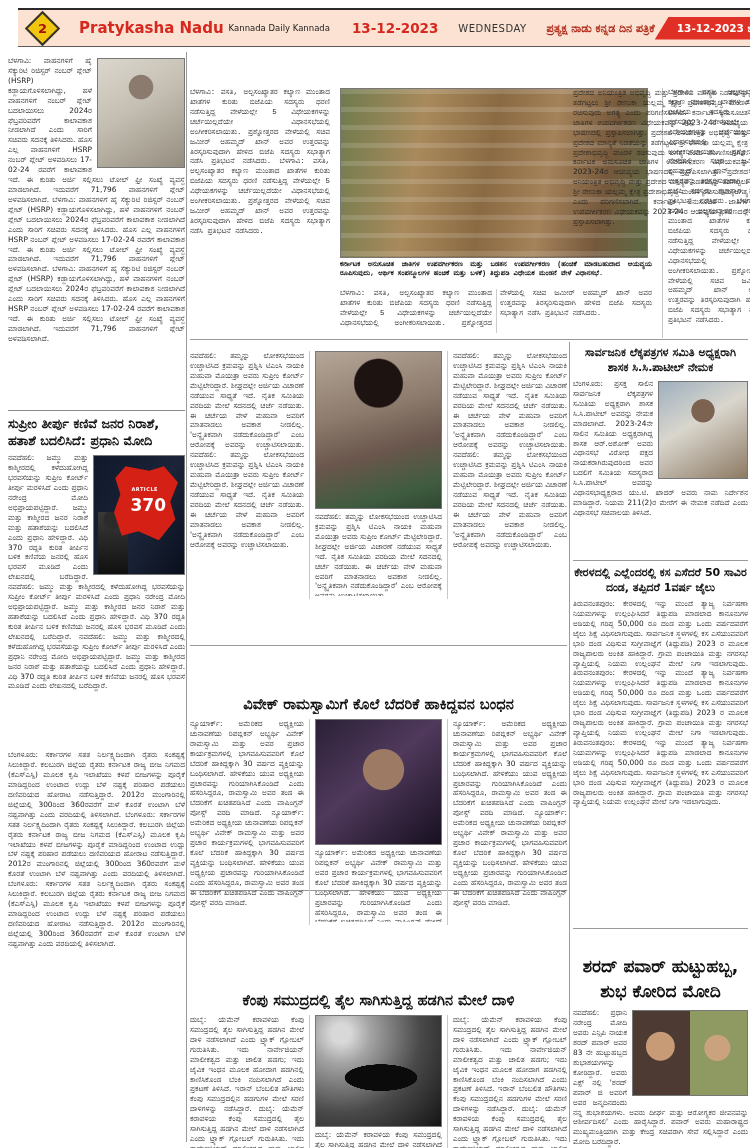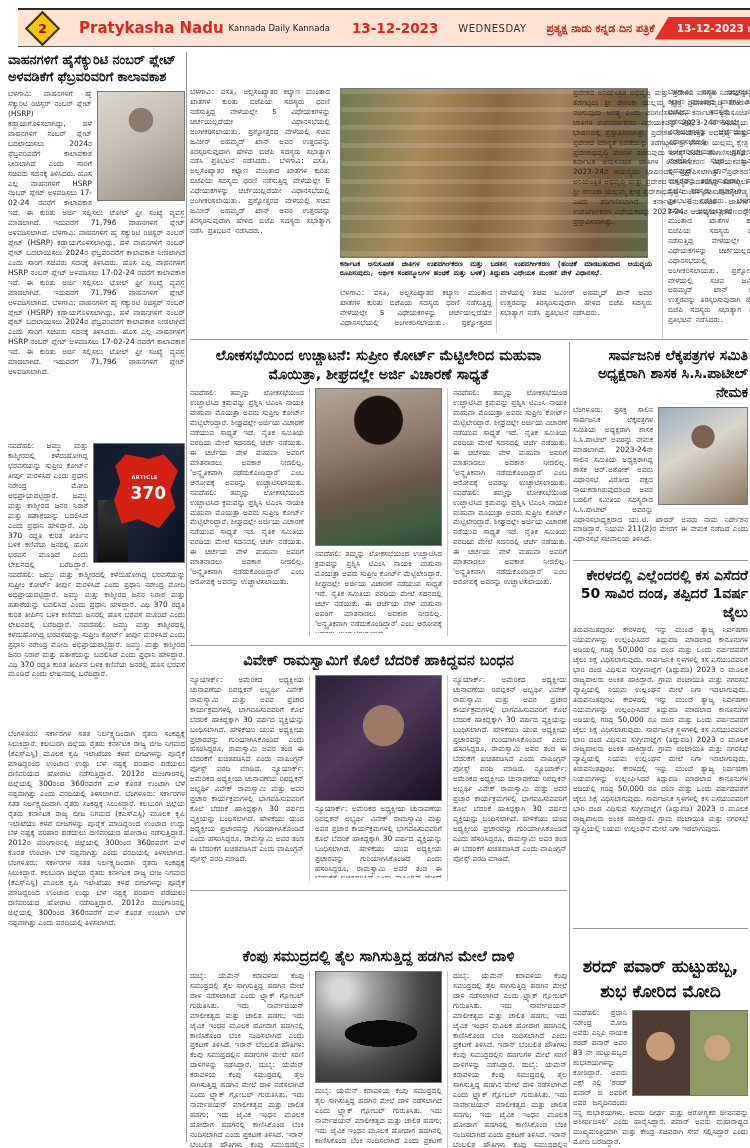--- a/index.html
+++ b/index.html
@@ -52,38 +52,38 @@
   .main-center{width:312px;flex:0 0 auto;}
   .main-colB{width:100px;flex:0 0 auto;border-left:1px solid #c4c4c4;padding-left:5px;box-sizing:border-box;}
   .assembly-photo{width:308px;height:170px;
      background:repeating-linear-gradient(180deg,rgba(255,255,255,.14) 0 5px,rgba(0,0,0,0) 5px 18px),
                 linear-gradient(100deg,#6f7b4e 0%,#a98a5c 26%,#8a6a42 48%,#a4825a 66%,#75583b 84%,#5c6a45 100%);}
   .caption{font-size:6.8px;font-weight:bold;line-height:1.3;text-align:justify;margin-top:2px;height:27px;overflow:hidden;color:#111;}
   .under-photo{margin-top:2px;height:44px;overflow:hidden;column-count:2;column-gap:8px;column-rule:1px solid #ccc;}
   
   .mid-art{position:absolute;left:190px;width:377px;}
   .hl-mid{font-size:14.2px;line-height:1.32;text-align:center;}
-  .hl-mid-sm{font-size:14.6px;line-height:1.3;text-align:center;white-space:nowrap;overflow:hidden;}
+  .hl-mid-sm{font-size:14.6px;line-height:1.3;text-align:center;white-space:nowrap;overflow:hidden;margin-top:44px;}
   .tri-cols{display:flex;gap:5px;margin-top:5px;}
   .tri-cols .c{flex:1 1 0;min-width:0;}
   .tri-cols .c + .c{border-left:1px solid #c8c8c8;padding-left:5px;}
   .mid-photo-col{flex:0 0 127px !important;}
   .mahua-photo{width:127px;height:158px;
      background:radial-gradient(circle at 50% 20%,#1d1412 0 17%,rgba(0,0,0,0) 18%),
                 linear-gradient(165deg,#b4a698 0%,#8d7b6d 38%,#6a564c 62%,#3f5c40 86%,#2f4732 100%);}
   .vivek-photo{width:127px;height:126px;
      background:radial-gradient(circle at 54% 40%,#9c7a63 0 20%,rgba(0,0,0,0) 21%),
                 linear-gradient(140deg,#2a2036 0%,#50395c 45%,#171020 100%);}
   .ship-photo{width:127px;height:112px;
      background:radial-gradient(ellipse 48% 20% at 52% 56%,#0b0b0b 0 60%,rgba(0,0,0,0) 61%),
                 radial-gradient(circle at 20% 16%,#d8d8d8 0 7%,#a3a3a3 22%,#4a4a4a 58%,#151515 100%);}
   .under-mid{margin-top:3px;}
   
   .right-col-block{position:absolute;left:573px;width:175px;}
-  .hl-right{font-size:14px;line-height:1.32;text-align:right;}
+  .hl-right{font-size:11px;line-height:1.32;text-align:center;}
   .hl-right-lg{font-size:17px;line-height:1.45;text-align:center;}
   .patil-photo{width:90px;height:98px;
      background:radial-gradient(circle at 50% 30%,#7c6250 0 14%,rgba(0,0,0,0) 15%),
                 linear-gradient(150deg,#9fb0bf 0%,#d9d6cd 42%,#8d7a64 100%);}
   .pawar-modi-photo{width:116px;height:86px;
      background:radial-gradient(circle at 24% 42%,#c79b76 0 14%,rgba(0,0,0,0) 15%),
                 radial-gradient(circle at 74% 44%,#caa27e 0 13%,rgba(0,0,0,0) 14%),
                 linear-gradient(90deg,#4c3a33 0 50%,#8f9a62 50% 100%);}
 </style>
 </head>
@@ -107,37 +107,37 @@
 
   <div class="vrule" style="left:186px;top:52px;width:1px;height:1090px;"></div>
   <div class="vrule" style="left:569px;top:342px;width:1px;height:800px;"></div>
   <div class="hrule" style="left:190px;top:339px;width:558px;height:1px;"></div>
   <div class="hrule" style="left:190px;top:645px;width:377px;height:1px;"></div>
   <div class="hrule" style="left:190px;top:890px;width:377px;height:1px;"></div>
   <div class="hrule" style="left:573px;top:560px;width:175px;height:1px;"></div>
   <div class="hrule" style="left:573px;top:928px;width:175px;height:1px;"></div>
 
   <div class="left-col">
-    <h2 class="hl-left">ವಾಹನಗಳಿಗೆ ಹೈಸೆಕ್ಯುರಿಟಿ ನಂಬರ್ ಪ್ಲೇಟ್ ಅಳವಡಿಕೆಗೆ ಫೆಬ್ರವರಿವರಿಗೆ ಕಾಲಾವಕಾಶ</h2>
     <div class="body-text" style="height:348px;margin-top:4px;">
       <div class="photo float-r minister-photo"></div>
       <span>ಬೆಳಗಾವಿ: ವಾಹನಗಳಿಗೆ ಹೈ ಸೆಕ್ಯುರಿಟಿ ರಿಜಿಸ್ಟರ್ ನಂಬರ್ ಪ್ಲೇಟ್ (HSRP) ಕಡ್ಡಾಯಗೊಳಿಸಲಾಗಿದ್ದು, ಹಳೆ ವಾಹನಗಳಿಗೆ ನಂಬರ್ ಪ್ಲೇಟ್ ಬದಲಾಯಿಸಲು 2024ರ ಫೆಬ್ರವರಿವರೆಗೆ ಕಾಲಾವಕಾಶ ನೀಡಲಾಗಿದೆ ಎಂದು ಸಾರಿಗೆ ಸಚಿವರು ಸದನಕ್ಕೆ ತಿಳಿಸಿದರು. ಹೊಸ ಎಲ್ಲ ವಾಹನಗಳಿಗೆ HSRP ನಂಬರ್ ಪ್ಲೇಟ್ ಅಳವಡಿಸಲು 17-02-24 ರವರೆಗೆ ಕಾಲಾವಕಾಶ ಇದೆ. ಈ ಕುರಿತು ಅರ್ಜಿ ಸಲ್ಲಿಸಲು ಟೋಲ್ ಫ್ರೀ ಸಂಖ್ಯೆ ವ್ಯವಸ್ಥೆ ಮಾಡಲಾಗಿದೆ. ಇದುವರೆಗೆ 71,796 ವಾಹನಗಳಿಗೆ ಪ್ಲೇಟ್ ಅಳವಡಿಸಲಾಗಿದೆ. ಬೆಳಗಾವಿ: ವಾಹನಗಳಿಗೆ ಹೈ ಸೆಕ್ಯುರಿಟಿ ರಿಜಿಸ್ಟರ್ ನಂಬರ್ ಪ್ಲೇಟ್ (HSRP) ಕಡ್ಡಾಯಗೊಳಿಸಲಾಗಿದ್ದು, ಹಳೆ ವಾಹನಗಳಿಗೆ ನಂಬರ್ ಪ್ಲೇಟ್ ಬದಲಾಯಿಸಲು 2024ರ ಫೆಬ್ರವರಿವರೆಗೆ ಕಾಲಾವಕಾಶ ನೀಡಲಾಗಿದೆ ಎಂದು ಸಾರಿಗೆ ಸಚಿವರು ಸದನಕ್ಕೆ ತಿಳಿಸಿದರು. ಹೊಸ ಎಲ್ಲ ವಾಹನಗಳಿಗೆ HSRP ನಂಬರ್ ಪ್ಲೇಟ್ ಅಳವಡಿಸಲು 17-02-24 ರವರೆಗೆ ಕಾಲಾವಕಾಶ ಇದೆ. ಈ ಕುರಿತು ಅರ್ಜಿ ಸಲ್ಲಿಸಲು ಟೋಲ್ ಫ್ರೀ ಸಂಖ್ಯೆ ವ್ಯವಸ್ಥೆ ಮಾಡಲಾಗಿದೆ. ಇದುವರೆಗೆ 71,796 ವಾಹನಗಳಿಗೆ ಪ್ಲೇಟ್ ಅಳವಡಿಸಲಾಗಿದೆ. ಬೆಳಗಾವಿ: ವಾಹನಗಳಿಗೆ ಹೈ ಸೆಕ್ಯುರಿಟಿ ರಿಜಿಸ್ಟರ್ ನಂಬರ್ ಪ್ಲೇಟ್ (HSRP) ಕಡ್ಡಾಯಗೊಳಿಸಲಾಗಿದ್ದು, ಹಳೆ ವಾಹನಗಳಿಗೆ ನಂಬರ್ ಪ್ಲೇಟ್ ಬದಲಾಯಿಸಲು 2024ರ ಫೆಬ್ರವರಿವರೆಗೆ ಕಾಲಾವಕಾಶ ನೀಡಲಾಗಿದೆ ಎಂದು ಸಾರಿಗೆ ಸಚಿವರು ಸದನಕ್ಕೆ ತಿಳಿಸಿದರು. ಹೊಸ ಎಲ್ಲ ವಾಹನಗಳಿಗೆ HSRP ನಂಬರ್ ಪ್ಲೇಟ್ ಅಳವಡಿಸಲು 17-02-24 ರವರೆಗೆ ಕಾಲಾವಕಾಶ ಇದೆ. ಈ ಕುರಿತು ಅರ್ಜಿ ಸಲ್ಲಿಸಲು ಟೋಲ್ ಫ್ರೀ ಸಂಖ್ಯೆ ವ್ಯವಸ್ಥೆ ಮಾಡಲಾಗಿದೆ. ಇದುವರೆಗೆ 71,796 ವಾಹನಗಳಿಗೆ ಪ್ಲೇಟ್ ಅಳವಡಿಸಲಾಗಿದೆ.</span>
     </div>
 
+    <h2 class="hl-left sep-top">ಸುಪ್ರೀಂ ತೀರ್ಪು ಕಣಿವೆ ಜನರ ನಿರಾಶೆ, ಹತಾಶೆ ಬದಲಿಸಿದೆ: ಪ್ರಧಾನಿ ಮೋದಿ</h2>
     <div class="body-text" style="height:288px;margin-top:4px;">
       <div class="photo float-r a370">
         <div class="figure"></div>
         <div class="map"></div>
         <div class="lbl-a">ARTICLE</div>
         <div class="lbl-n">370</div>
       </div>
       <span>ನವದೆಹಲಿ: ಜಮ್ಮು ಮತ್ತು ಕಾಶ್ಮೀರದಲ್ಲಿ ಕಳೆದುಹೋಗಿದ್ದ ಭರವಸೆಯನ್ನು ಸುಪ್ರೀಂ ಕೋರ್ಟ್ ತೀರ್ಪು ಮರಳಿಸಿದೆ ಎಂದು ಪ್ರಧಾನಿ ನರೇಂದ್ರ ಮೋದಿ ಅಭಿಪ್ರಾಯಪಟ್ಟಿದ್ದಾರೆ. ಜಮ್ಮು ಮತ್ತು ಕಾಶ್ಮೀರದ ಜನರ ನಿರಾಶೆ ಮತ್ತು ಹತಾಶೆಯನ್ನು ಬದಲಿಸಿದೆ ಎಂದು ಪ್ರಧಾನಿ ಹೇಳಿದ್ದಾರೆ. ವಿಧಿ 370 ರದ್ದತಿ ಕುರಿತ ತೀರ್ಪಿನ ಬಳಿಕ ಕಣಿವೆಯ ಜನರಲ್ಲಿ ಹೊಸ ಭರವಸೆ ಮೂಡಿದೆ ಎಂದು ಲೇಖನದಲ್ಲಿ ಬರೆದಿದ್ದಾರೆ. ನವದೆಹಲಿ: ಜಮ್ಮು ಮತ್ತು ಕಾಶ್ಮೀರದಲ್ಲಿ ಕಳೆದುಹೋಗಿದ್ದ ಭರವಸೆಯನ್ನು ಸುಪ್ರೀಂ ಕೋರ್ಟ್ ತೀರ್ಪು ಮರಳಿಸಿದೆ ಎಂದು ಪ್ರಧಾನಿ ನರೇಂದ್ರ ಮೋದಿ ಅಭಿಪ್ರಾಯಪಟ್ಟಿದ್ದಾರೆ. ಜಮ್ಮು ಮತ್ತು ಕಾಶ್ಮೀರದ ಜನರ ನಿರಾಶೆ ಮತ್ತು ಹತಾಶೆಯನ್ನು ಬದಲಿಸಿದೆ ಎಂದು ಪ್ರಧಾನಿ ಹೇಳಿದ್ದಾರೆ. ವಿಧಿ 370 ರದ್ದತಿ ಕುರಿತ ತೀರ್ಪಿನ ಬಳಿಕ ಕಣಿವೆಯ ಜನರಲ್ಲಿ ಹೊಸ ಭರವಸೆ ಮೂಡಿದೆ ಎಂದು ಲೇಖನದಲ್ಲಿ ಬರೆದಿದ್ದಾರೆ. ನವದೆಹಲಿ: ಜಮ್ಮು ಮತ್ತು ಕಾಶ್ಮೀರದಲ್ಲಿ ಕಳೆದುಹೋಗಿದ್ದ ಭರವಸೆಯನ್ನು ಸುಪ್ರೀಂ ಕೋರ್ಟ್ ತೀರ್ಪು ಮರಳಿಸಿದೆ ಎಂದು ಪ್ರಧಾನಿ ನರೇಂದ್ರ ಮೋದಿ ಅಭಿಪ್ರಾಯಪಟ್ಟಿದ್ದಾರೆ. ಜಮ್ಮು ಮತ್ತು ಕಾಶ್ಮೀರದ ಜನರ ನಿರಾಶೆ ಮತ್ತು ಹತಾಶೆಯನ್ನು ಬದಲಿಸಿದೆ ಎಂದು ಪ್ರಧಾನಿ ಹೇಳಿದ್ದಾರೆ. ವಿಧಿ 370 ರದ್ದತಿ ಕುರಿತ ತೀರ್ಪಿನ ಬಳಿಕ ಕಣಿವೆಯ ಜನರಲ್ಲಿ ಹೊಸ ಭರವಸೆ ಮೂಡಿದೆ ಎಂದು ಲೇಖನದಲ್ಲಿ ಬರೆದಿದ್ದಾರೆ.</span>
     </div>
 
-    <div class="body-text" style="height:322px;margin-top:0;">
+    <div class="body-text" style="height:322px;margin-top:9px;">
       <span>ಬೆಂಗಳೂರು: ಸರ್ಕಾರಗಳ ಸತತ ನಿರ್ಲಕ್ಷ್ಯದಿಂದಾಗಿ ರೈತರು ಸಂಕಷ್ಟಕ್ಕೆ ಸಿಲುಕಿದ್ದಾರೆ. ಕಲಬುರಗಿ ಜಿಲ್ಲೆಯ ರೈತರು ಕರ್ನಾಟಕ ರಾಜ್ಯ ಬೀಜ ನಿಗಮದ (ಕೆಎಸ್ಎಸ್ಸಿ) ಮೂಲಕ ಕೃಷಿ ಇಲಾಖೆಯು ಕಳಪೆ ಬೀಜಗಳನ್ನು ಪೂರೈಕೆ ಮಾಡಿದ್ದರಿಂದ ಉಂಟಾದ ಉದ್ದು ಬೆಳೆ ನಷ್ಟಕ್ಕೆ ಪರಿಹಾರ ಪಡೆಯಲು ದಣಿವರಿಯದ ಹೋರಾಟ ನಡೆಸುತ್ತಿದ್ದಾರೆ. 2012ರ ಮುಂಗಾರಿನಲ್ಲಿ ಜಿಲ್ಲೆಯಲ್ಲಿ 300ರಿಂದ 360ರವರೆಗೆ ಮಳೆ ಕೊರತೆ ಉಂಟಾಗಿ ಬೆಳೆ ನಷ್ಟವಾಗಿತ್ತು ಎಂದು ವರದಿಯಲ್ಲಿ ತಿಳಿಸಲಾಗಿದೆ. ಬೆಂಗಳೂರು: ಸರ್ಕಾರಗಳ ಸತತ ನಿರ್ಲಕ್ಷ್ಯದಿಂದಾಗಿ ರೈತರು ಸಂಕಷ್ಟಕ್ಕೆ ಸಿಲುಕಿದ್ದಾರೆ. ಕಲಬುರಗಿ ಜಿಲ್ಲೆಯ ರೈತರು ಕರ್ನಾಟಕ ರಾಜ್ಯ ಬೀಜ ನಿಗಮದ (ಕೆಎಸ್ಎಸ್ಸಿ) ಮೂಲಕ ಕೃಷಿ ಇಲಾಖೆಯು ಕಳಪೆ ಬೀಜಗಳನ್ನು ಪೂರೈಕೆ ಮಾಡಿದ್ದರಿಂದ ಉಂಟಾದ ಉದ್ದು ಬೆಳೆ ನಷ್ಟಕ್ಕೆ ಪರಿಹಾರ ಪಡೆಯಲು ದಣಿವರಿಯದ ಹೋರಾಟ ನಡೆಸುತ್ತಿದ್ದಾರೆ. 2012ರ ಮುಂಗಾರಿನಲ್ಲಿ ಜಿಲ್ಲೆಯಲ್ಲಿ 300ರಿಂದ 360ರವರೆಗೆ ಮಳೆ ಕೊರತೆ ಉಂಟಾಗಿ ಬೆಳೆ ನಷ್ಟವಾಗಿತ್ತು ಎಂದು ವರದಿಯಲ್ಲಿ ತಿಳಿಸಲಾಗಿದೆ. ಬೆಂಗಳೂರು: ಸರ್ಕಾರಗಳ ಸತತ ನಿರ್ಲಕ್ಷ್ಯದಿಂದಾಗಿ ರೈತರು ಸಂಕಷ್ಟಕ್ಕೆ ಸಿಲುಕಿದ್ದಾರೆ. ಕಲಬುರಗಿ ಜಿಲ್ಲೆಯ ರೈತರು ಕರ್ನಾಟಕ ರಾಜ್ಯ ಬೀಜ ನಿಗಮದ (ಕೆಎಸ್ಎಸ್ಸಿ) ಮೂಲಕ ಕೃಷಿ ಇಲಾಖೆಯು ಕಳಪೆ ಬೀಜಗಳನ್ನು ಪೂರೈಕೆ ಮಾಡಿದ್ದರಿಂದ ಉಂಟಾದ ಉದ್ದು ಬೆಳೆ ನಷ್ಟಕ್ಕೆ ಪರಿಹಾರ ಪಡೆಯಲು ದಣಿವರಿಯದ ಹೋರಾಟ ನಡೆಸುತ್ತಿದ್ದಾರೆ. 2012ರ ಮುಂಗಾರಿನಲ್ಲಿ ಜಿಲ್ಲೆಯಲ್ಲಿ 300ರಿಂದ 360ರವರೆಗೆ ಮಳೆ ಕೊರತೆ ಉಂಟಾಗಿ ಬೆಳೆ ನಷ್ಟವಾಗಿತ್ತು ಎಂದು ವರದಿಯಲ್ಲಿ ತಿಳಿಸಲಾಗಿದೆ.</span>
     </div>
   </div>
 
   <div class="main-art">
     <div class="main-colA body-text" style="height:250px;">
       <span>ಬೆಳಗಾವಿ: ವಸತಿ, ಅಲ್ಪಸಂಖ್ಯಾತರ ಕಲ್ಯಾಣ ಮುಂತಾದ ಖಾತೆಗಳ ಕುರಿತು ಬಿಜೆಪಿಯ ಸದಸ್ಯರು ಧರಣಿ ನಡೆಸುತ್ತಿದ್ದ ವೇಳೆಯಲ್ಲೇ 5 ವಿಧೇಯಕಗಳನ್ನು ಚರ್ಚೆಯಿಲ್ಲದೆಯೇ ವಿಧಾನಸಭೆಯಲ್ಲಿ ಅಂಗೀಕರಿಸಲಾಯಿತು. ಪ್ರಶ್ನೋತ್ತರದ ವೇಳೆಯಲ್ಲಿ ಸಚಿವ ಜಮೀರ್ ಅಹಮ್ಮದ್ ಖಾನ್ ಅವರ ಉತ್ತರವನ್ನು ತಿರಸ್ಕರಿಸುವುದಾಗಿ ಹೇಳಿದ ಬಿಜೆಪಿ ಸದಸ್ಯರು ಸಭಾತ್ಯಾಗ ನಡೆಸಿ ಪ್ರತಿಭಟನೆ ನಡೆಸಿದರು. ಬೆಳಗಾವಿ: ವಸತಿ, ಅಲ್ಪಸಂಖ್ಯಾತರ ಕಲ್ಯಾಣ ಮುಂತಾದ ಖಾತೆಗಳ ಕುರಿತು ಬಿಜೆಪಿಯ ಸದಸ್ಯರು ಧರಣಿ ನಡೆಸುತ್ತಿದ್ದ ವೇಳೆಯಲ್ಲೇ 5 ವಿಧೇಯಕಗಳನ್ನು ಚರ್ಚೆಯಿಲ್ಲದೆಯೇ ವಿಧಾನಸಭೆಯಲ್ಲಿ ಅಂಗೀಕರಿಸಲಾಯಿತು. ಪ್ರಶ್ನೋತ್ತರದ ವೇಳೆಯಲ್ಲಿ ಸಚಿವ ಜಮೀರ್ ಅಹಮ್ಮದ್ ಖಾನ್ ಅವರ ಉತ್ತರವನ್ನು ತಿರಸ್ಕರಿಸುವುದಾಗಿ ಹೇಳಿದ ಬಿಜೆಪಿ ಸದಸ್ಯರು ಸಭಾತ್ಯಾಗ ನಡೆಸಿ ಪ್ರತಿಭಟನೆ ನಡೆಸಿದರು.</span>
     </div>
     <div class="main-center">
       <div class="photo assembly-photo"></div>
@@ -151,21 +151,20 @@
     </div>
   </div>
 
   <div class="right-col-block" style="top:88px;">
     <div class="body-text" style="height:246px;">
       <span>ಪ್ರದೇಶದ ಅನಿಯಂತ್ರಿತ ಅಭಿವೃದ್ಧಿ ಮತ್ತು ಪ್ರದೇಶದ ಮಾನ್ಯತೆ ನಿಡತೆಯನ್ನು ತಡೆಗಟ್ಟಲು ಶ್ರೀ ರೇಣುಕಾ ಯಲ್ಲಮ್ಮ ಕ್ಷೇತ್ರ ಪ್ರದೇಶಾಭಿವೃದ್ಧಿ ಮಂಡಳಿ ರಚಿಸುವುದು ಅಗತ್ಯ ಎಂದು ಪರಿಗಣಿಸಲಾಗಿದೆ. ಕರ್ನಾಟಕ ಅನುಸೂಚಿತ ಜಾತಿಗಳ ಉಪವರ್ಗೀಕರಣ ವಿಧೇಯಕವನ್ನು 2023-24ರ ಆಯವ್ಯಯ ಭಾಷಣದಲ್ಲಿ ಪ್ರಸ್ತಾಪಿಸಲಾಗಿತ್ತು. ಪ್ರದೇಶದ ಅನಿಯಂತ್ರಿತ ಅಭಿವೃದ್ಧಿ ಮತ್ತು ಪ್ರದೇಶದ ಮಾನ್ಯತೆ ನಿಡತೆಯನ್ನು ತಡೆಗಟ್ಟಲು ಶ್ರೀ ರೇಣುಕಾ ಯಲ್ಲಮ್ಮ ಕ್ಷೇತ್ರ ಪ್ರದೇಶಾಭಿವೃದ್ಧಿ ಮಂಡಳಿ ರಚಿಸುವುದು ಅಗತ್ಯ ಎಂದು ಪರಿಗಣಿಸಲಾಗಿದೆ. ಕರ್ನಾಟಕ ಅನುಸೂಚಿತ ಜಾತಿಗಳ ಉಪವರ್ಗೀಕರಣ ವಿಧೇಯಕವನ್ನು 2023-24ರ ಆಯವ್ಯಯ ಭಾಷಣದಲ್ಲಿ ಪ್ರಸ್ತಾಪಿಸಲಾಗಿತ್ತು. ಪ್ರದೇಶದ ಅನಿಯಂತ್ರಿತ ಅಭಿವೃದ್ಧಿ ಮತ್ತು ಪ್ರದೇಶದ ಮಾನ್ಯತೆ ನಿಡತೆಯನ್ನು ತಡೆಗಟ್ಟಲು ಶ್ರೀ ರೇಣುಕಾ ಯಲ್ಲಮ್ಮ ಕ್ಷೇತ್ರ ಪ್ರದೇಶಾಭಿವೃದ್ಧಿ ಮಂಡಳಿ ರಚಿಸುವುದು ಅಗತ್ಯ ಎಂದು ಪರಿಗಣಿಸಲಾಗಿದೆ. ಕರ್ನಾಟಕ ಅನುಸೂಚಿತ ಜಾತಿಗಳ ಉಪವರ್ಗೀಕರಣ ವಿಧೇಯಕವನ್ನು 2023-24ರ ಆಯವ್ಯಯ ಭಾಷಣದಲ್ಲಿ ಪ್ರಸ್ತಾಪಿಸಲಾಗಿತ್ತು.</span>
     </div>
   </div>
 
   <div class="mid-art" style="top:346px;">
-    <h2 class="hl-mid">ಲೋಕಸಭೆಯಿಂದ ಉಚ್ಚಾಟನೆ: ಸುಪ್ರೀಂ ಕೋರ್ಟ್ ಮೆಟ್ಟಿಲೇರಿದ ಮಹುವಾ ಮೊಯಿತ್ರಾ, ಶೀಘ್ರದಲ್ಲೇ ಅರ್ಜಿ ವಿಚಾರಣೆ ಸಾಧ್ಯತೆ</h2>
     <div class="tri-cols">
       <div class="c body-text" style="height:248px;">
         <span>ನವದೆಹಲಿ: ತಮ್ಮನ್ನು ಲೋಕಸಭೆಯಿಂದ ಉಚ್ಚಾಟಿಸಿದ ಕ್ರಮವನ್ನು ಪ್ರಶ್ನಿಸಿ ಟಿಎಂಸಿ ನಾಯಕಿ ಮಹುವಾ ಮೊಯಿತ್ರಾ ಅವರು ಸುಪ್ರೀಂ ಕೋರ್ಟ್ ಮೆಟ್ಟಿಲೇರಿದ್ದಾರೆ. ಶೀಘ್ರದಲ್ಲೇ ಅರ್ಜಿಯ ವಿಚಾರಣೆ ನಡೆಯುವ ಸಾಧ್ಯತೆ ಇದೆ. ನೈತಿಕ ಸಮಿತಿಯ ವರದಿಯ ಮೇಲೆ ಸದನದಲ್ಲಿ ಚರ್ಚೆ ನಡೆಯಿತು. ಈ ಚರ್ಚೆಯ ವೇಳೆ ಮಹುವಾ ಅವರಿಗೆ ಮಾತನಾಡಲು ಅವಕಾಶ ನೀಡಲಿಲ್ಲ. 'ಅನ್ಯೈತಿಕವಾಗಿ ನಡೆದುಕೊಂಡಿದ್ದಾರೆ' ಎಂಬ ಆರೋಪಕ್ಕೆ ಅವರನ್ನು ಉಚ್ಚಾಟಿಸಲಾಯಿತು. ನವದೆಹಲಿ: ತಮ್ಮನ್ನು ಲೋಕಸಭೆಯಿಂದ ಉಚ್ಚಾಟಿಸಿದ ಕ್ರಮವನ್ನು ಪ್ರಶ್ನಿಸಿ ಟಿಎಂಸಿ ನಾಯಕಿ ಮಹುವಾ ಮೊಯಿತ್ರಾ ಅವರು ಸುಪ್ರೀಂ ಕೋರ್ಟ್ ಮೆಟ್ಟಿಲೇರಿದ್ದಾರೆ. ಶೀಘ್ರದಲ್ಲೇ ಅರ್ಜಿಯ ವಿಚಾರಣೆ ನಡೆಯುವ ಸಾಧ್ಯತೆ ಇದೆ. ನೈತಿಕ ಸಮಿತಿಯ ವರದಿಯ ಮೇಲೆ ಸದನದಲ್ಲಿ ಚರ್ಚೆ ನಡೆಯಿತು. ಈ ಚರ್ಚೆಯ ವೇಳೆ ಮಹುವಾ ಅವರಿಗೆ ಮಾತನಾಡಲು ಅವಕಾಶ ನೀಡಲಿಲ್ಲ. 'ಅನ್ಯೈತಿಕವಾಗಿ ನಡೆದುಕೊಂಡಿದ್ದಾರೆ' ಎಂಬ ಆರೋಪಕ್ಕೆ ಅವರನ್ನು ಉಚ್ಚಾಟಿಸಲಾಯಿತು.</span>
       </div>
       <div class="c mid-photo-col">
         <div class="photo mahua-photo"></div>
         <div class="body-text under-mid" style="height:84px;">
           <span>ನವದೆಹಲಿ: ತಮ್ಮನ್ನು ಲೋಕಸಭೆಯಿಂದ ಉಚ್ಚಾಟಿಸಿದ ಕ್ರಮವನ್ನು ಪ್ರಶ್ನಿಸಿ ಟಿಎಂಸಿ ನಾಯಕಿ ಮಹುವಾ ಮೊಯಿತ್ರಾ ಅವರು ಸುಪ್ರೀಂ ಕೋರ್ಟ್ ಮೆಟ್ಟಿಲೇರಿದ್ದಾರೆ. ಶೀಘ್ರದಲ್ಲೇ ಅರ್ಜಿಯ ವಿಚಾರಣೆ ನಡೆಯುವ ಸಾಧ್ಯತೆ ಇದೆ. ನೈತಿಕ ಸಮಿತಿಯ ವರದಿಯ ಮೇಲೆ ಸದನದಲ್ಲಿ ಚರ್ಚೆ ನಡೆಯಿತು. ಈ ಚರ್ಚೆಯ ವೇಳೆ ಮಹುವಾ ಅವರಿಗೆ ಮಾತನಾಡಲು ಅವಕಾಶ ನೀಡಲಿಲ್ಲ. 'ಅನ್ಯೈತಿಕವಾಗಿ ನಡೆದುಕೊಂಡಿದ್ದಾರೆ' ಎಂಬ ಆರೋಪಕ್ಕೆ ಅವರನ್ನು ಉಚ್ಚಾಟಿಸಲಾಯಿತು.</span>
         </div>
       </div>

